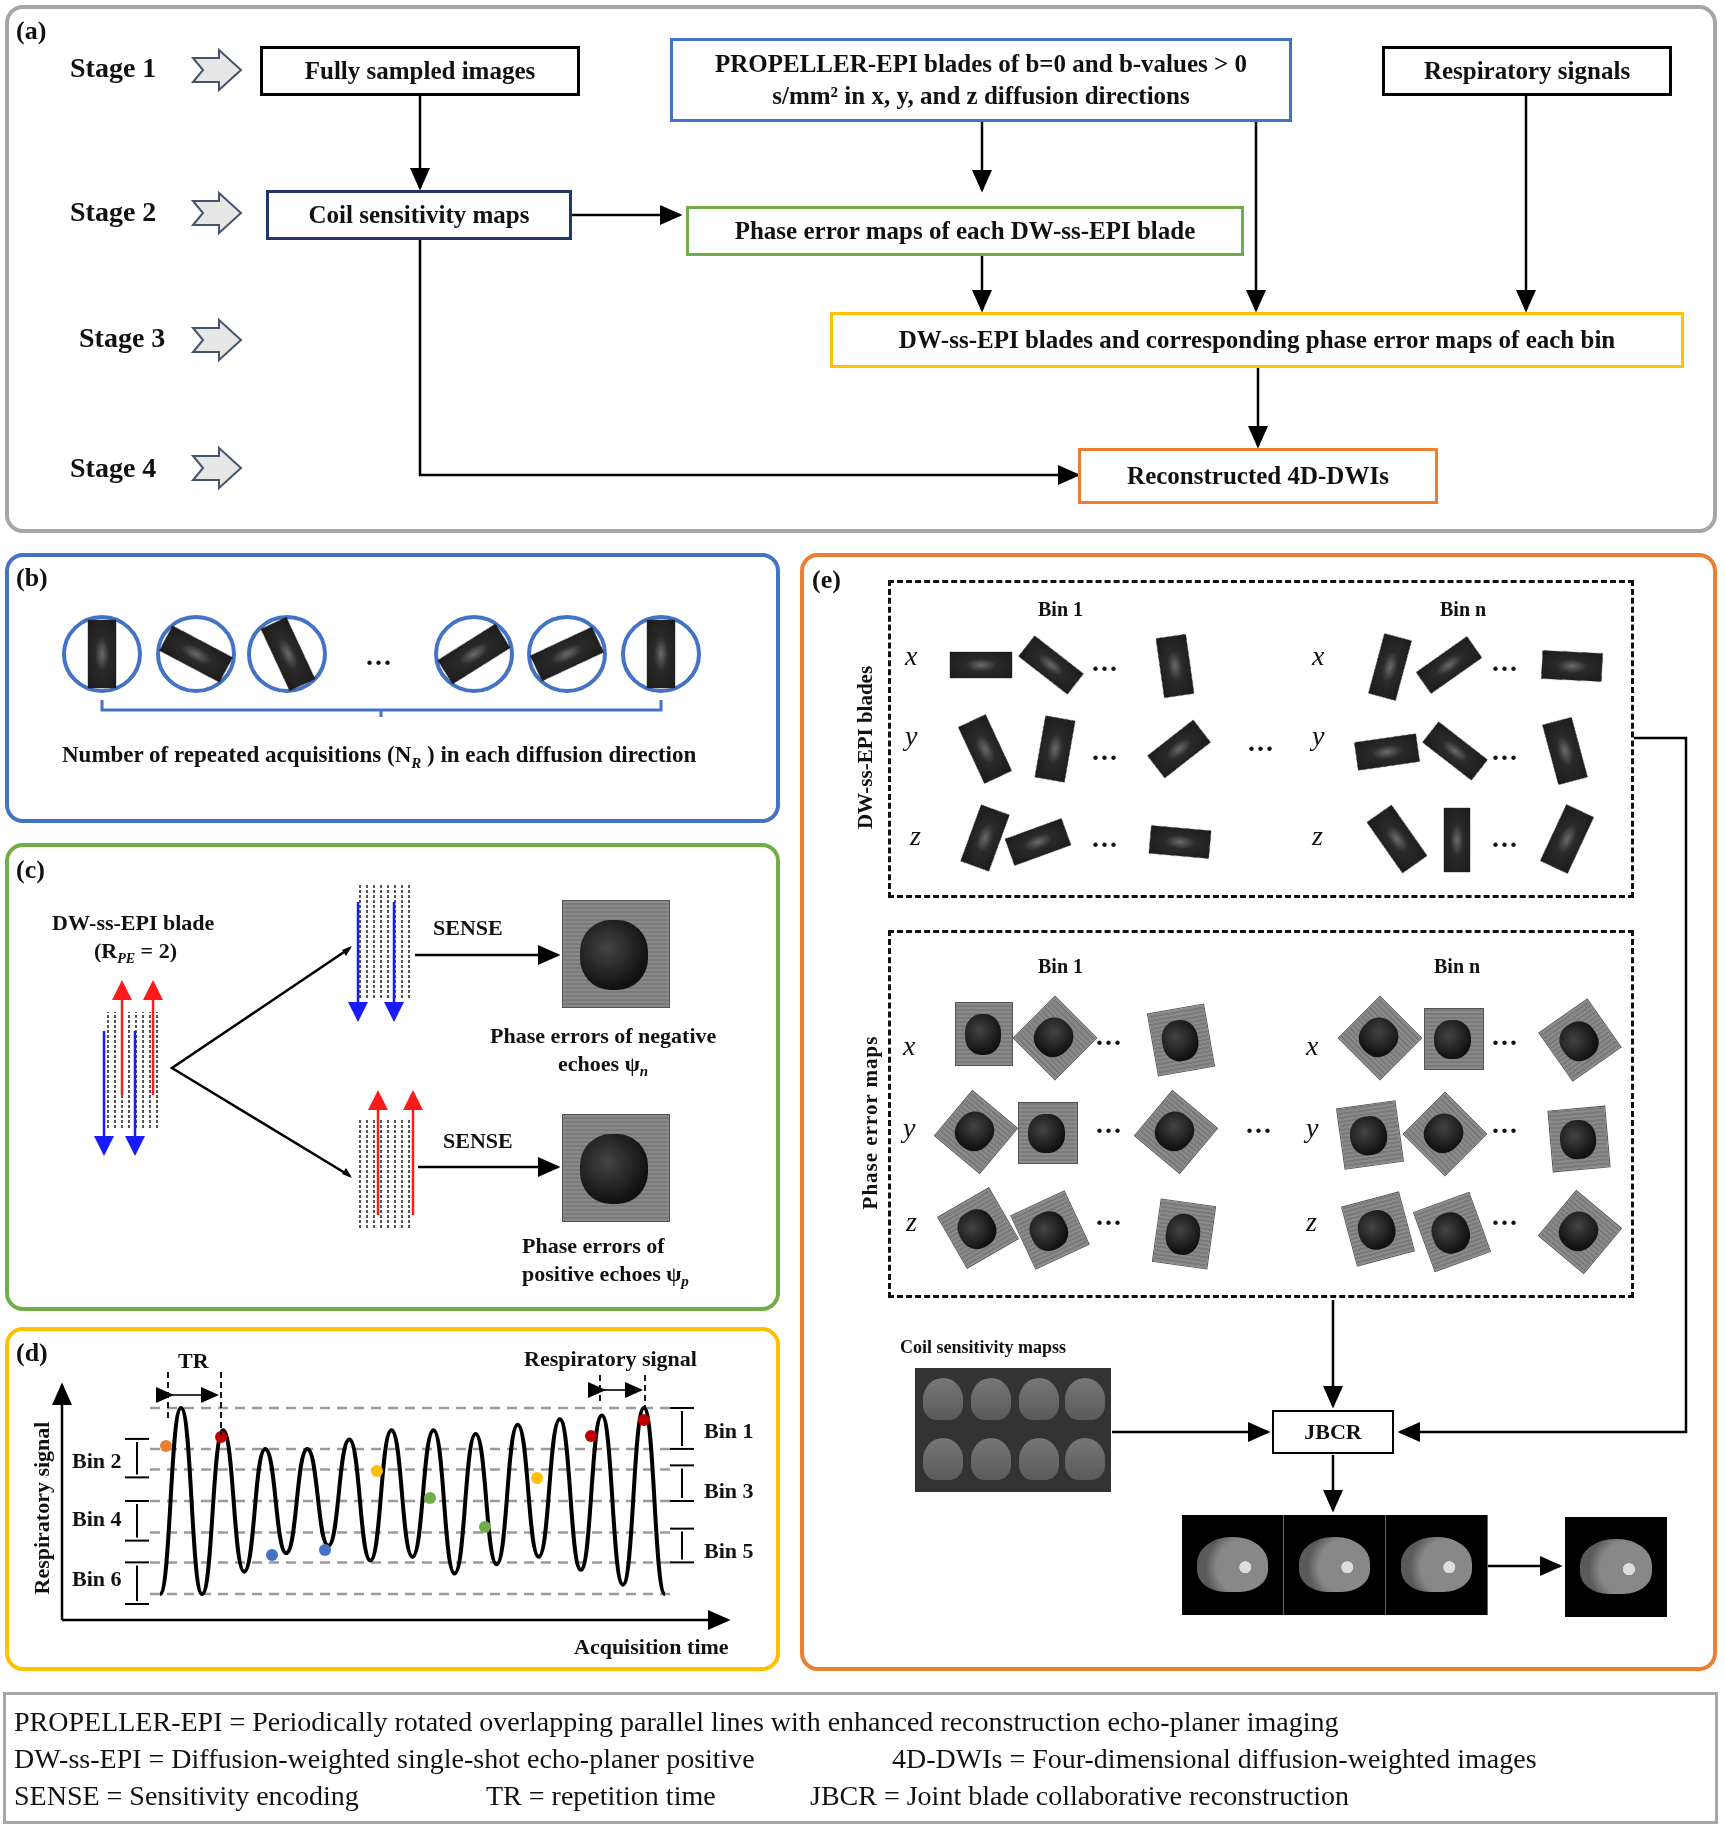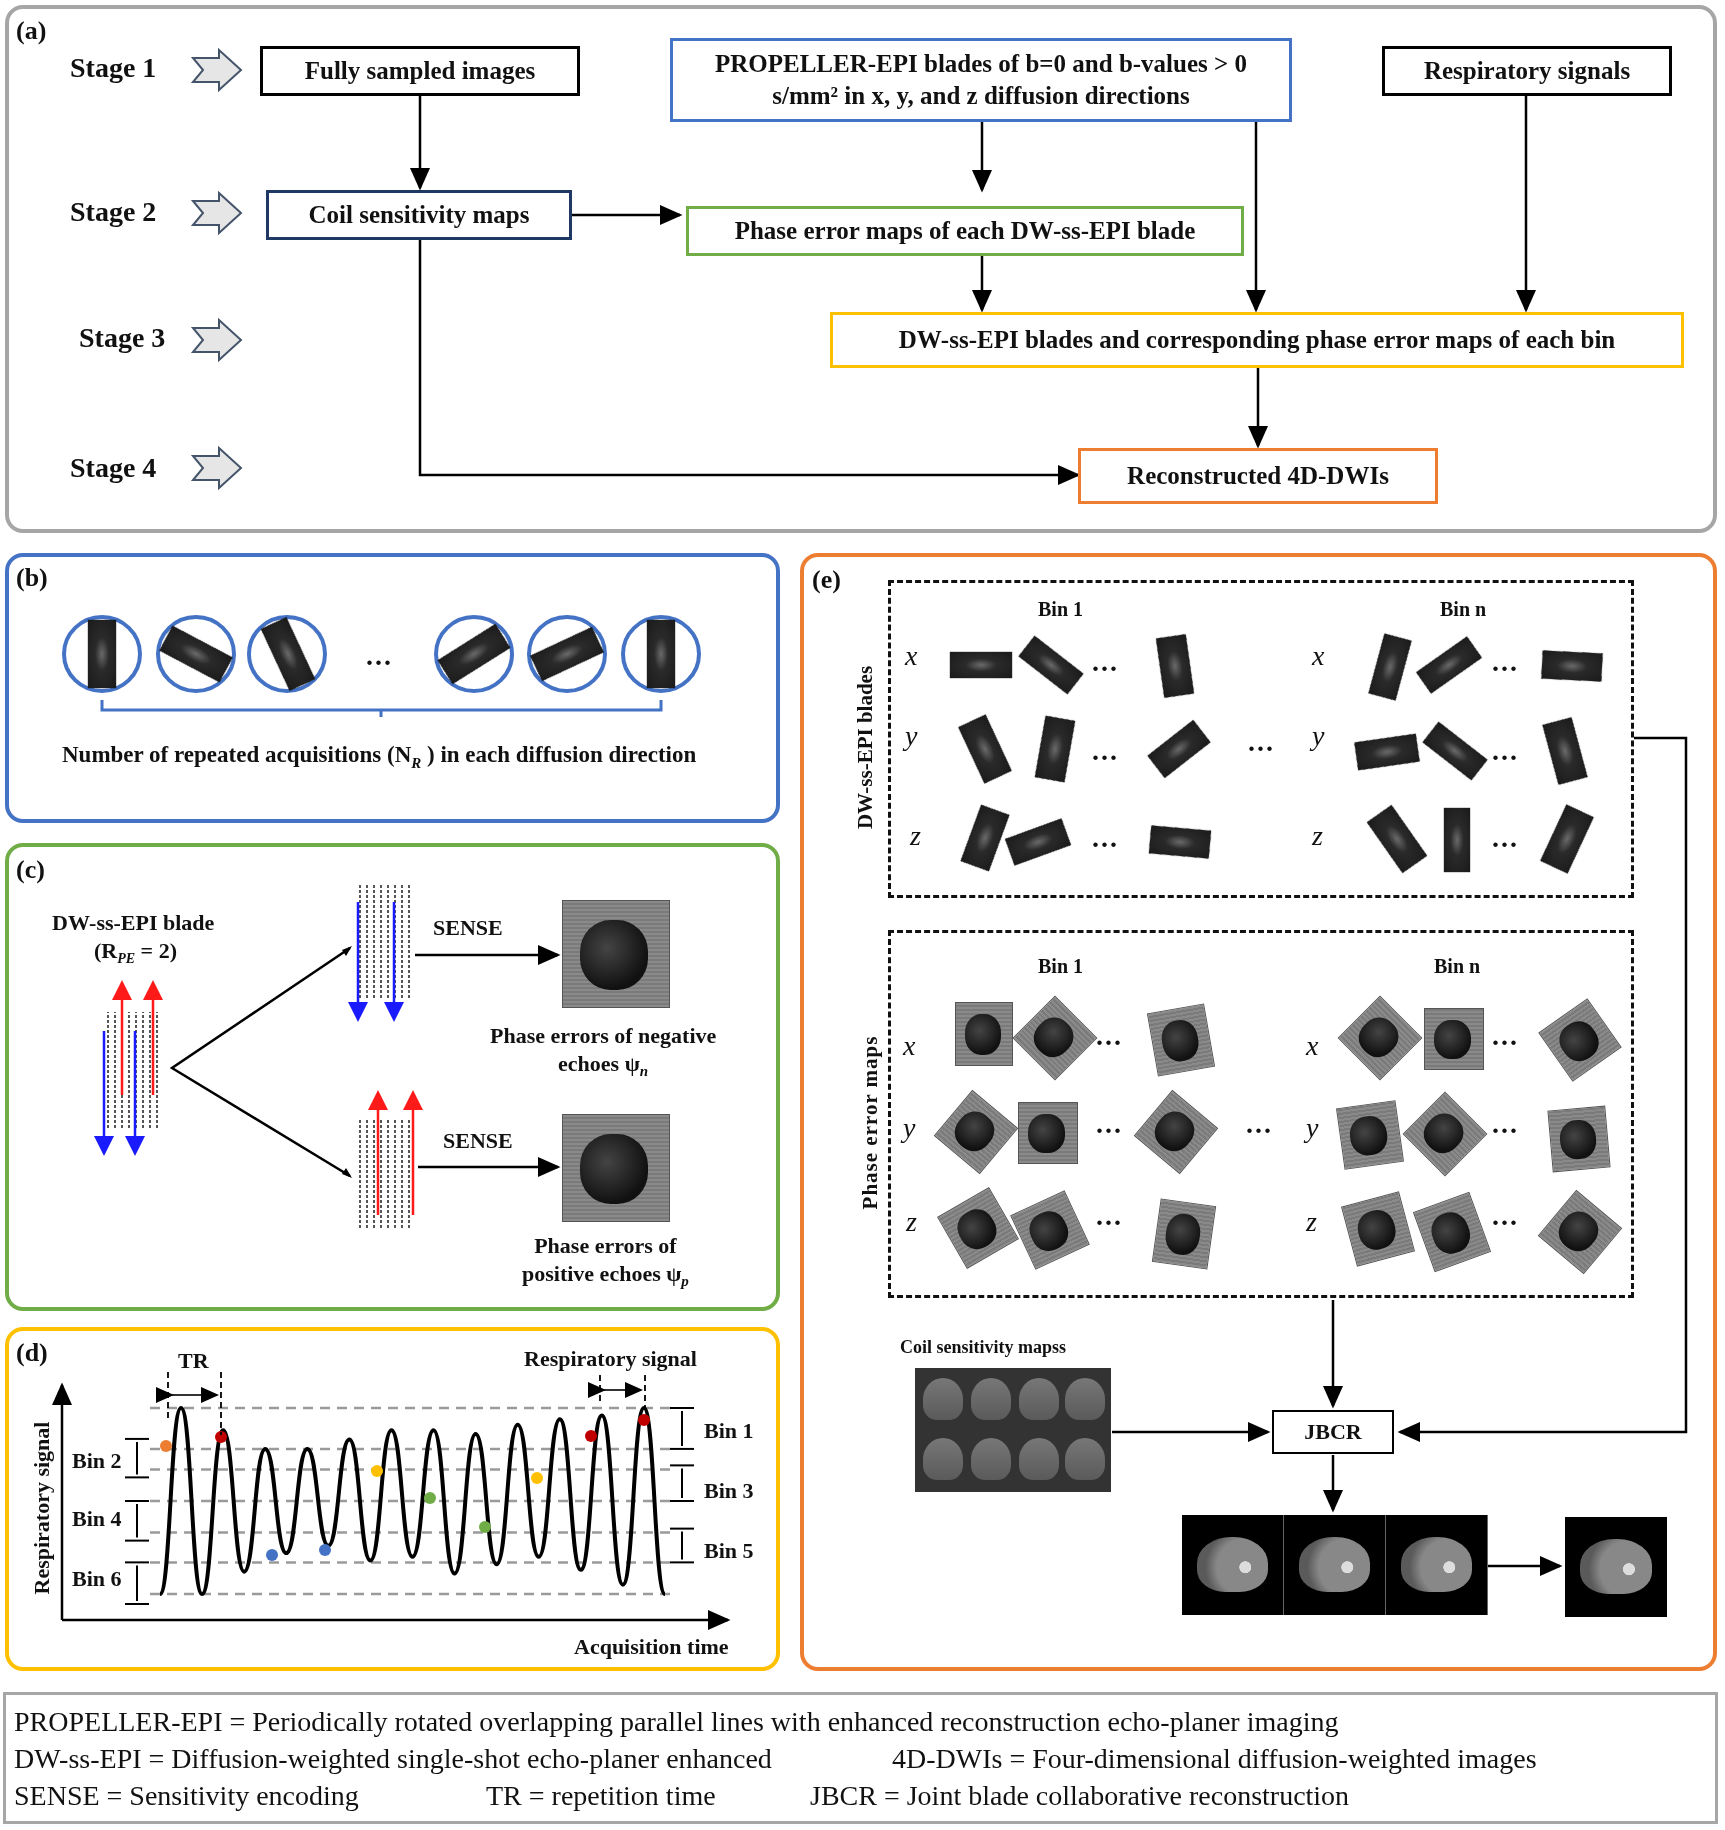--- a/index.html
+++ b/index.html
@@ -145,21 +145,21 @@
   <path d="M342,950 L352,946 L346,956 z M342,1174 L352,1178 L346,1168 z" fill="#000"></path>
 </svg>
 <div class="ann" style="left:433px;top:915px;">SENSE</div>
 <div class="ann" style="left:443px;top:1128px;">SENSE</div>
 <div class="pmap" style="left:562px;top:900px;width:106px;height:106px;"></div>
 <div class="pmap" style="left:562px;top:1114px;width:106px;height:106px;"></div>
 <div class="ann" style="left:490px;top:1022px;text-align:center;line-height:28px;">
   <div>Phase errors of negative</div>
   <div><span>echoes ψ</span><sub class="it" style="font-size:15px;">n</sub></div>
 </div>
-<div class="ann" style="left:522px;top:1232px;text-align:center;line-height:28px;">
+<div class="ann" style="left:522px;top:1232px;text-align:left;line-height:28px;">
   <div>Phase errors of</div>
   <div><span>positive echoes ψ</span><sub class="it" style="font-size:15px;">p</sub></div>
 </div>
 
 <div class="panel" style="left:5px;top:1327px;width:775px;height:344px;border:4px solid #ffc000;"></div>
 <div class="plabel" style="left:16px;top:1338px;">(d)</div>
 <div class="ann" style="left:178px;top:1348px;">TR</div>
 <div class="ann" style="left:524px;top:1346px;">Respiratory signal</div>
 <div class="ann" style="left:-44px;top:1495px;transform:rotate(-90deg);">Respiratory signal</div>
 <div class="ann" style="left:574px;top:1634px;">Acquisition time</div>
@@ -332,17 +332,17 @@
     <line x1="1488" y1="1566" x2="1560" y2="1566" marker-end="url(#ah)"></line>
   </g>
 </svg>
 <div class="mri" style="left:1182px;top:1515px;width:102px;height:100px;"></div>
 <div class="mri" style="left:1284px;top:1515px;width:102px;height:100px;"></div>
 <div class="mri" style="left:1386px;top:1515px;width:102px;height:100px;"></div>
 <div class="mri" style="left:1565px;top:1517px;width:102px;height:100px;border-right:none;"></div>
 
 <div class="abs" style="left:3px;top:1692px;width:1715px;height:132px;border:3px solid #a6a6a6;box-sizing:border-box;"></div>
 <div class="abbr" style="left:14px;top:1706px;">PROPELLER-EPI = Periodically rotated overlapping parallel lines with enhanced reconstruction echo-planer imaging</div>
-<div class="abbr" style="left:14px;top:1743px;">DW-ss-EPI = Diffusion-weighted single-shot echo-planer enhanced</div>
+<div class="abbr" style="left:14px;top:1743px;">DW-ss-EPI = Diffusion-weighted single-shot echo-planer positive</div>
 <div class="abbr" style="left:892px;top:1743px;">4D-DWIs = Four-dimensional diffusion-weighted images</div>
 <div class="abbr" style="left:14px;top:1780px;">SENSE = Sensitivity encoding</div>
 <div class="abbr" style="left:486px;top:1780px;">TR = repetition time</div>
 <div class="abbr" style="left:810px;top:1780px;">JBCR = Joint blade collaborative reconstruction</div>
 
 </body></html>

